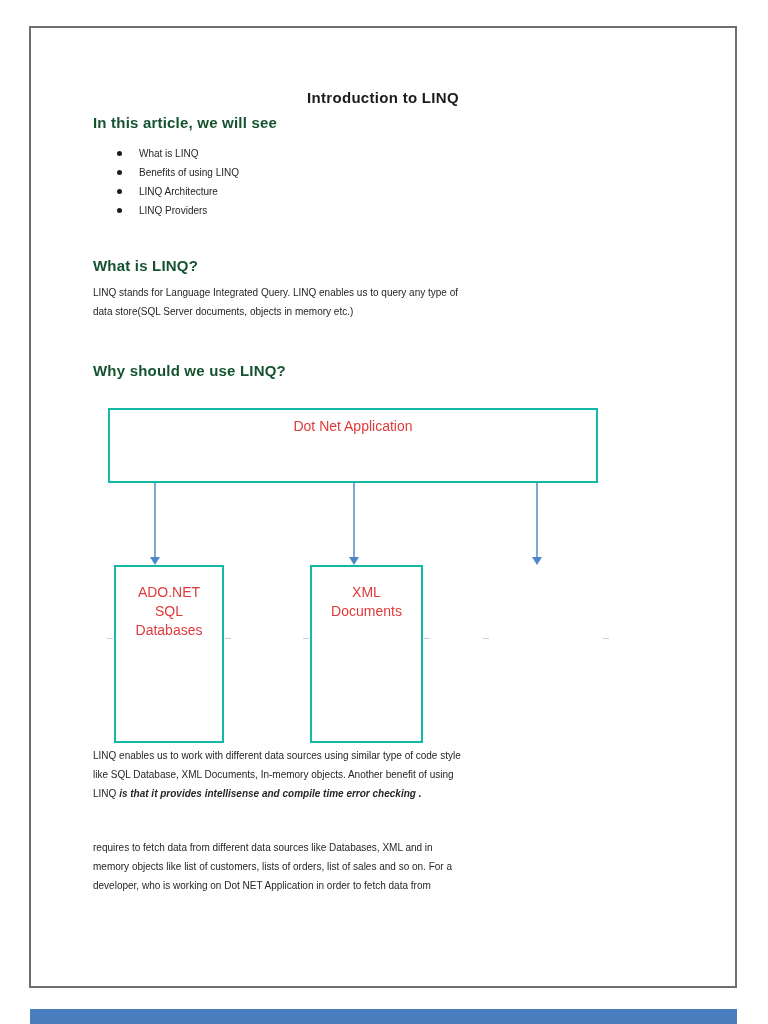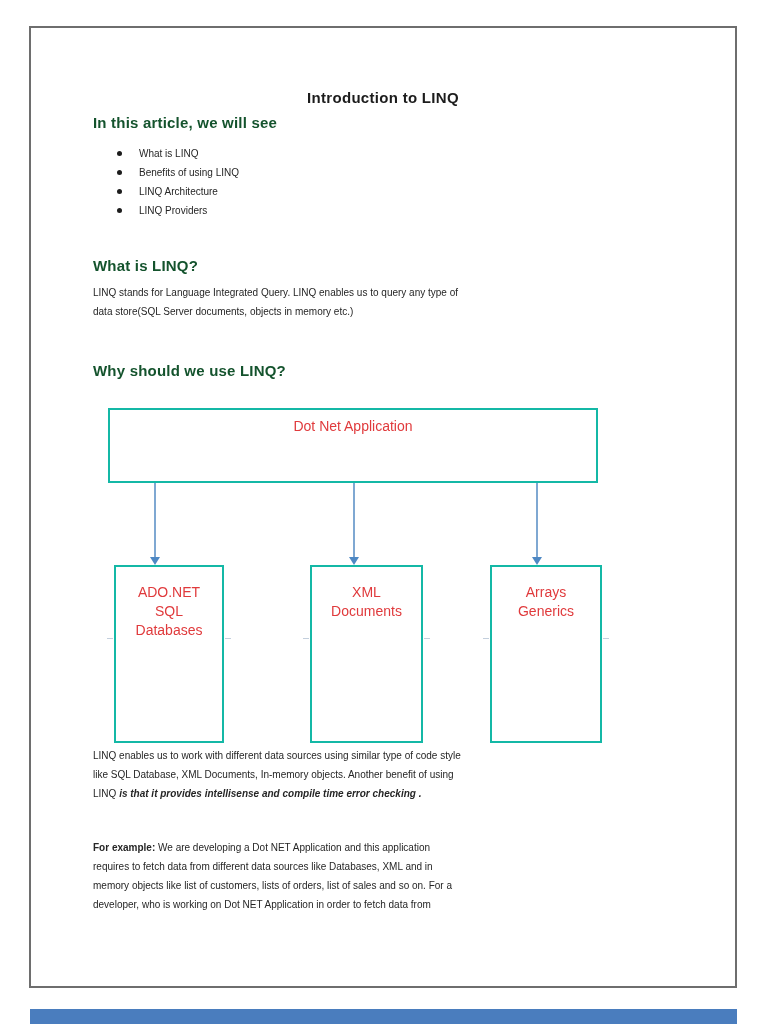--- a/index.html
+++ b/index.html
@@ -156,34 +156,29 @@
 
       <div class="dbox child-box box-ado">
         <div>ADO.NET</div>
         <div>SQL</div>
         <div>Databases</div>
       </div>
       <div class="dbox child-box box-xml">
         <div>XML</div>
         <div>Documents</div>
       </div>
-      <div class="dbox child-box box-arrays">
-        <div>Arrays</div>
-        <div>Generics</div>
-      </div>
     </div>
 
     <div class="para p-benefit">
       <div>LINQ enables us to work with different data sources using similar type of code style</div>
       <div>like SQL Database, XML Documents, In-memory objects. Another benefit of using</div>
       <div><span>LINQ </span><span class="bold-italic">is that it provides intellisense and compile time error checking</span><span class="bold-italic"> .</span></div>
     </div>
 
     <div class="para p-example">
-      <div><span class="bold">For example:</span><span> We are developing a Dot NET Application and this application</span></div>
       <div>requires to fetch data from different data sources like Databases, XML and in</div>
       <div>memory objects like list of customers, lists of orders, list of sales and so on. For a</div>
       <div>developer, who is working on Dot NET Application in order to fetch data from</div>
     </div>
 
   </div>
 
   <div class="next-page-strip"></div>
 </div>
 

